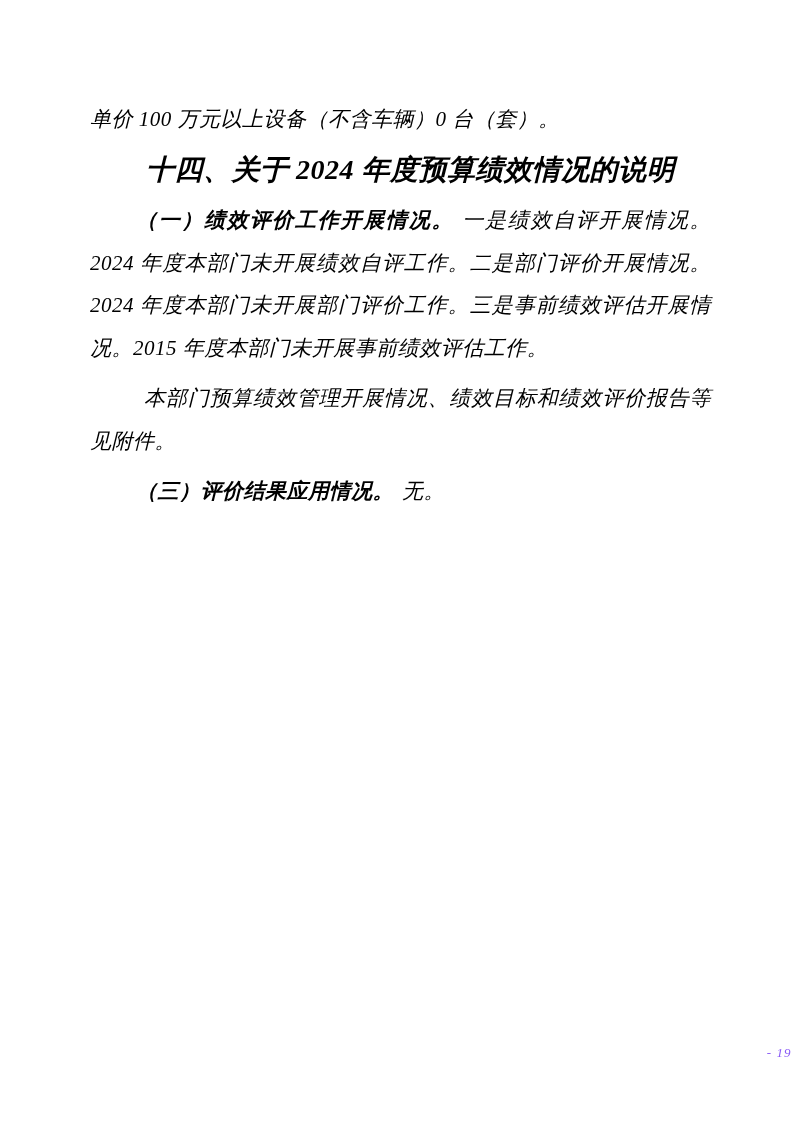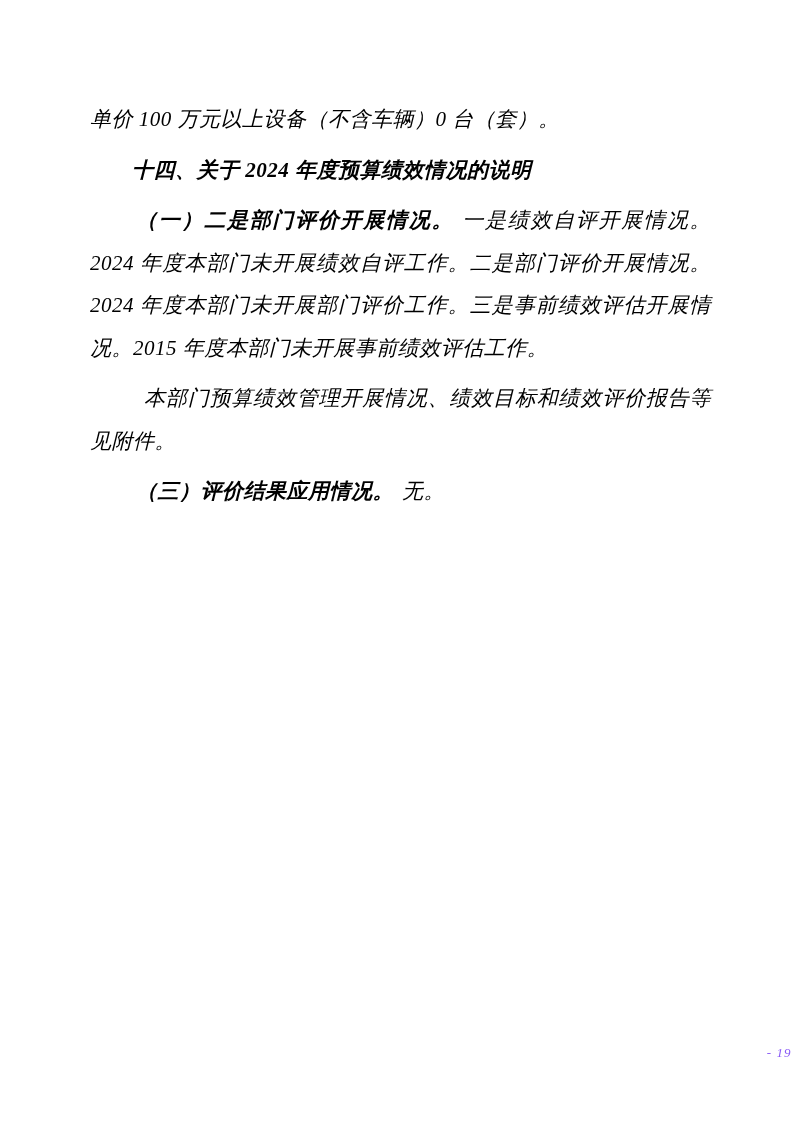--- a/index.html
+++ b/index.html
@@ -27,21 +27,21 @@
     line-height: 42.5px;
     text-align: justify;
     text-justify: inter-ideograph;
     letter-spacing: 0.5px;
   }
   .continuation {
     text-indent: 0;
   }
   .heading {
     text-indent: 2em;
-    font-size: 21px;
+    font-size: 28px;
     font-weight: 700;
     text-align: left;
   }
   .para {
     text-indent: 2em;
   }
   .para b {
     font-weight: 700;
   }
   .footer {
@@ -59,21 +59,21 @@
 </head>
 <body>
 
 <div class="page">
   <div class="content">
 
     <p class="continuation">单价 100 万元以上设备（不含车辆）0 台（套）。</p>
 
     <h2 class="heading">十四、关于 2024 年度预算绩效情况的说明</h2>
 
-    <p class="para"><b>（一）二是部门评价开展情况。</b><span>一是绩效自评开展情况。2024 年度本部门未开展绩效自评工作。二是部门评价开展情况。2024 年度本部门未开展部门评价工作。三是事前绩效评估开展情况。2015 年度本部门未开展事前绩效评估工作。</span></p>
+    <p class="para"><b>（一）绩效评价工作开展情况。</b><span>一是绩效自评开展情况。2024 年度本部门未开展绩效自评工作。二是部门评价开展情况。2024 年度本部门未开展部门评价工作。三是事前绩效评估开展情况。2015 年度本部门未开展事前绩效评估工作。</span></p>
 
 
     <p class="para"><b></b><span>本部门预算绩效管理开展情况、绩效目标和绩效评价报告等见附件。</span></p>
 
     <p class="para"><b>（三）评价结果应用情况。</b><span>无。</span></p>
 
   </div>
 
   <div class="footer">- 19 -</div>
 </div>

